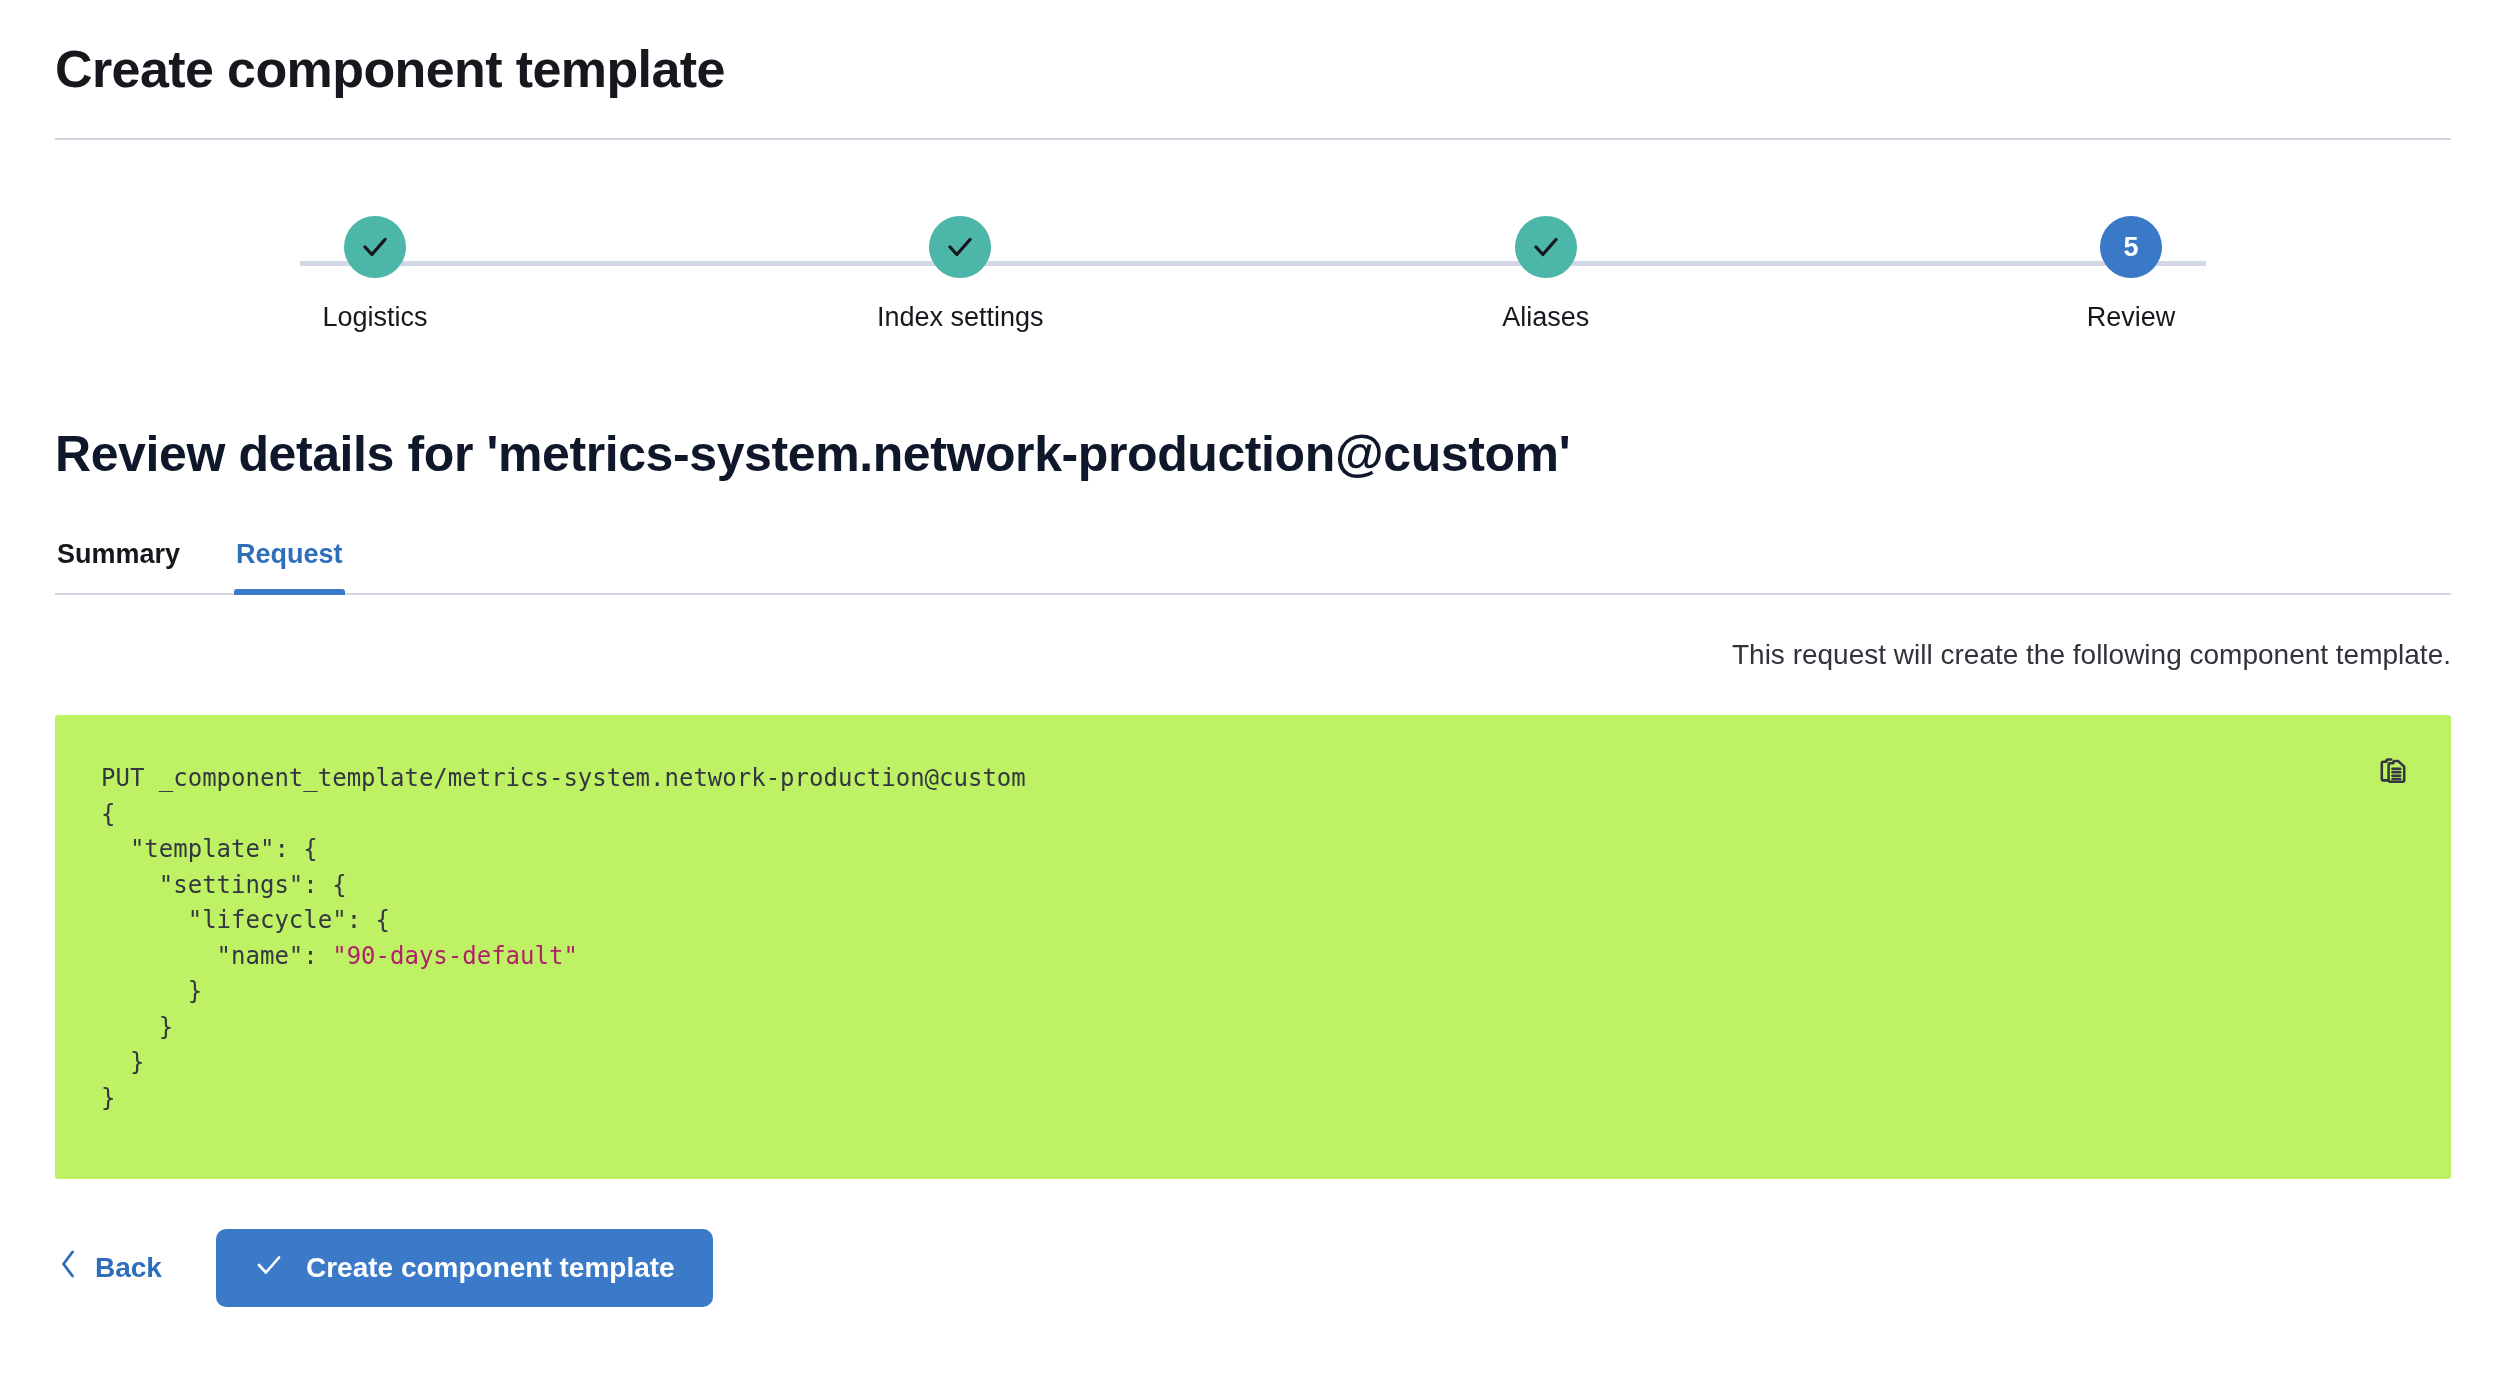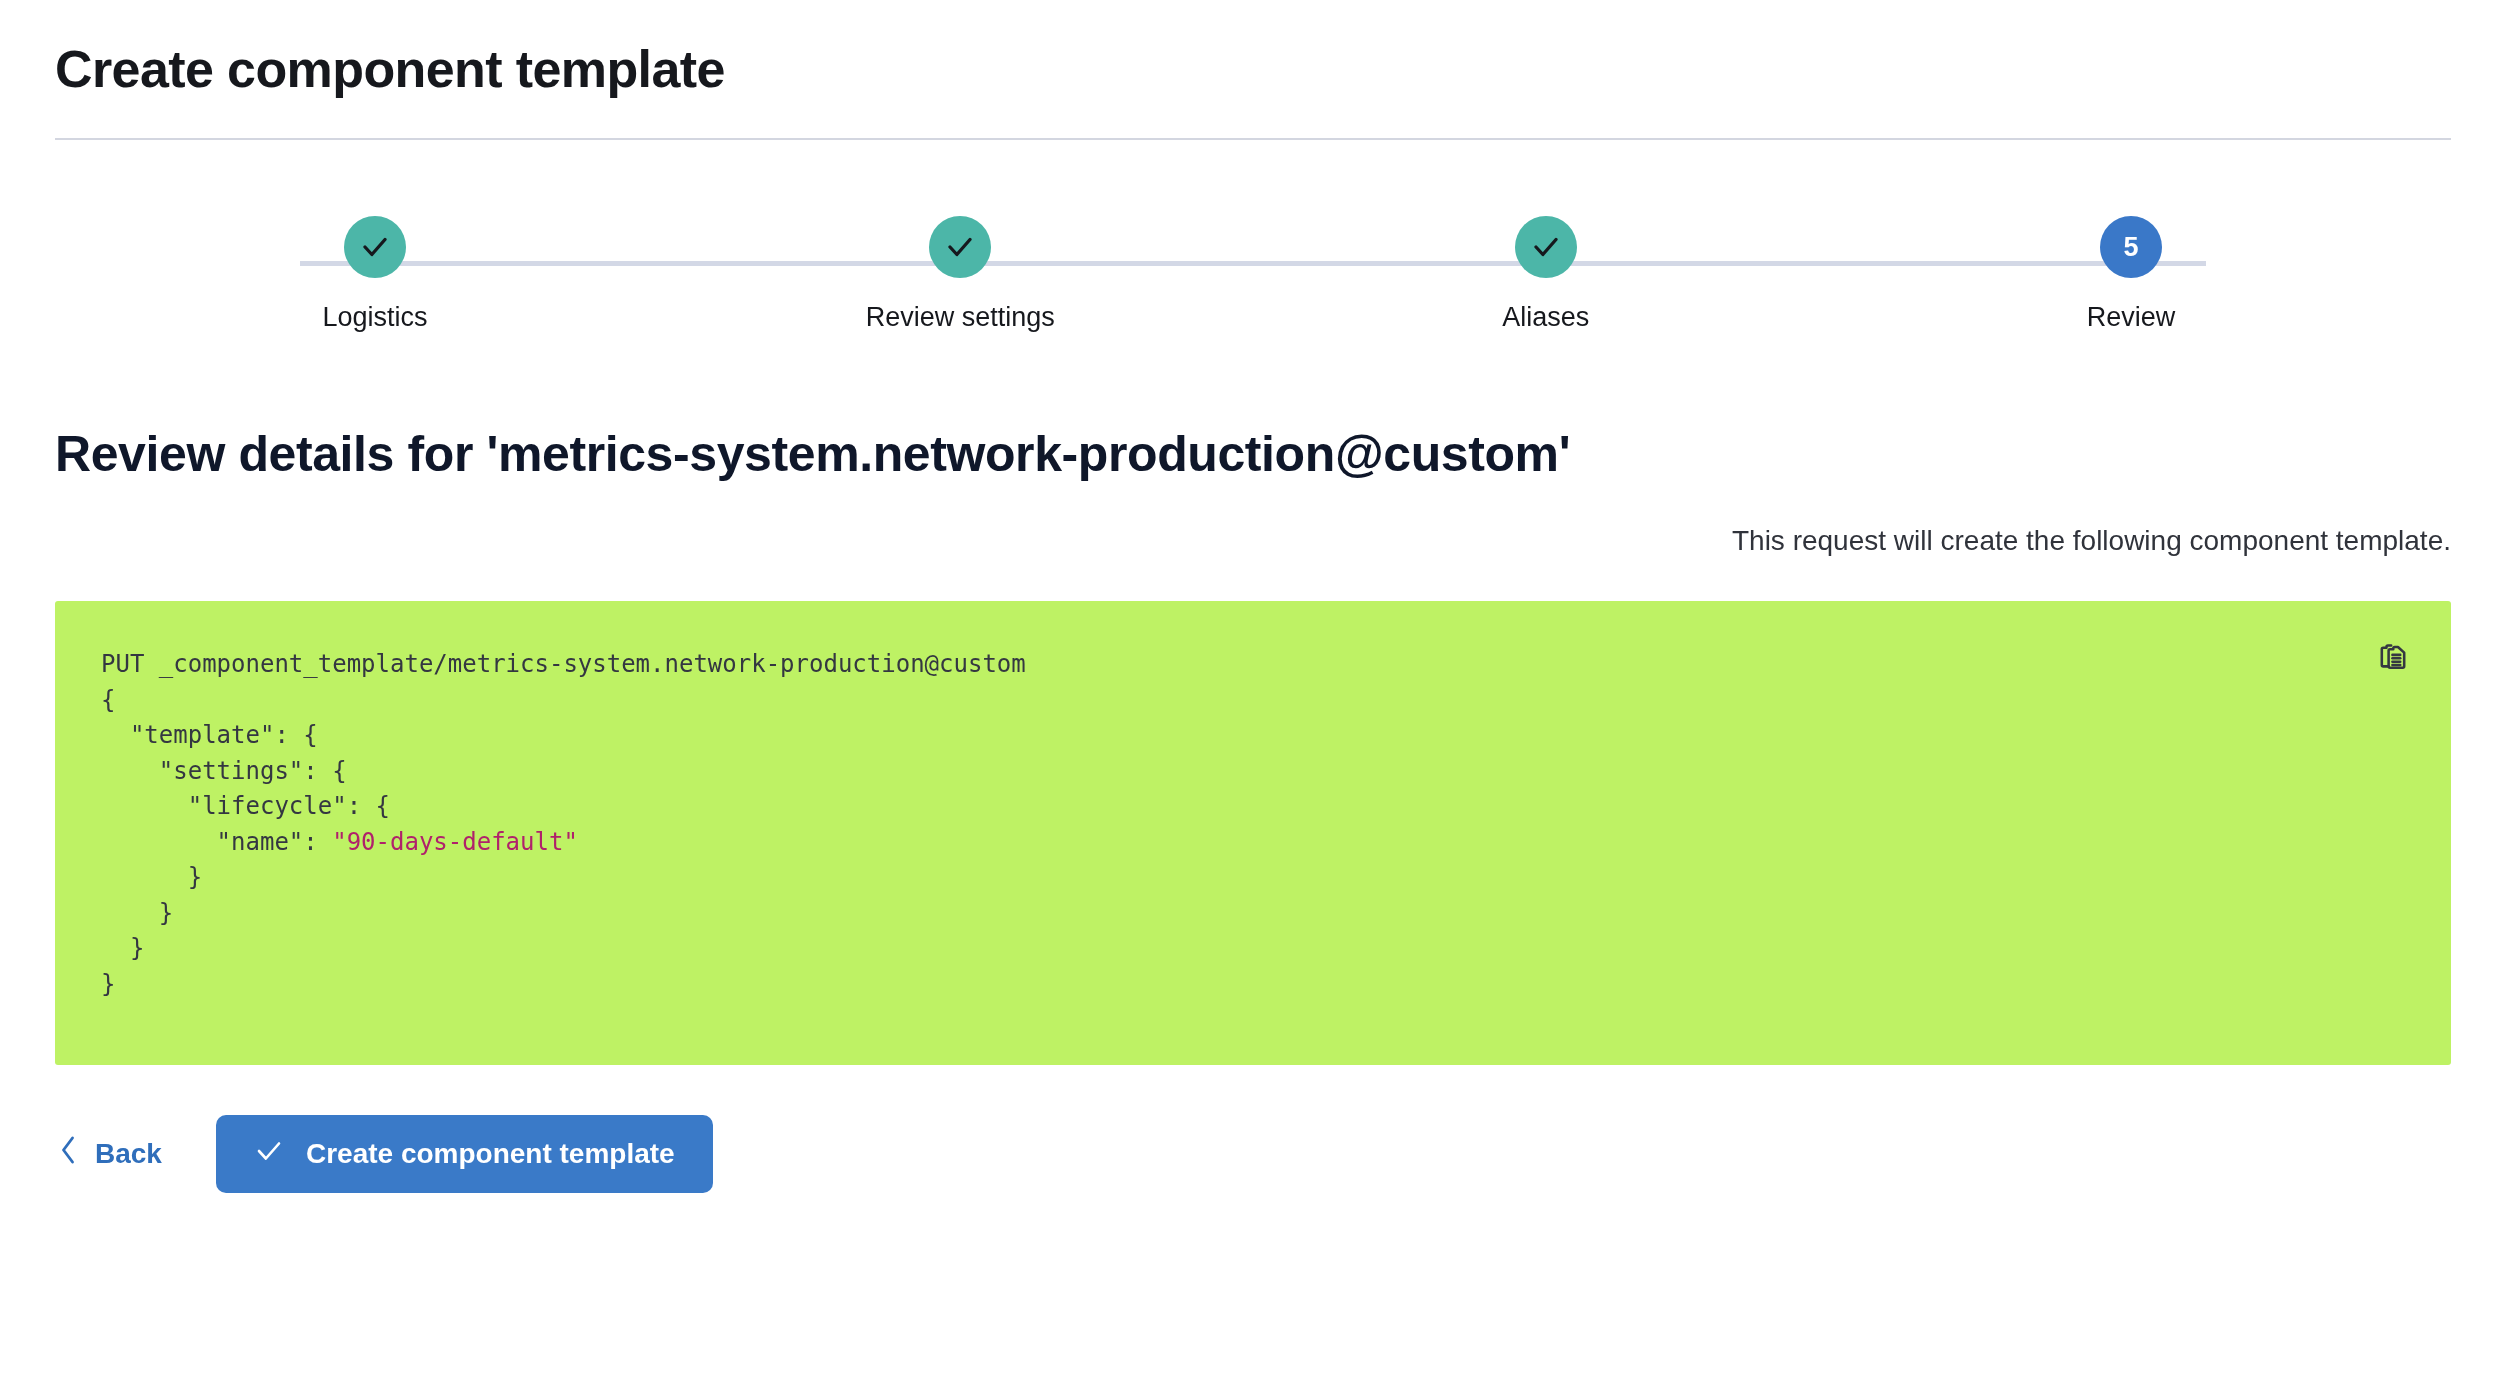--- a/index.html
+++ b/index.html
@@ -254,21 +254,21 @@
       </div>
 
       <div class="step">
         <div class="step-bubble">
           <span>
             <svg width="30" height="30" viewBox="0 0 24 24" fill="none" stroke="#16181D" stroke-width="2.6" stroke-linecap="round" stroke-linejoin="round">
                 <polyline points="4,12 9.5,18 20,6"></polyline>
               </svg>
           </span>
         </div>
-        <div class="step-label">Review settings</div>
+        <div class="step-label">Index settings</div>
       </div>
 
 
       <div class="step">
         <div class="step-bubble">
           <span>
             <svg width="30" height="30" viewBox="0 0 24 24" fill="none" stroke="#16181D" stroke-width="2.6" stroke-linecap="round" stroke-linejoin="round">
                 <polyline points="4,12 9.5,18 20,6"></polyline>
               </svg>
           </span>
@@ -279,20 +279,24 @@
       <div class="step current">
         <div class="step-bubble">5</div>
         <div class="step-label">Review</div>
       </div>
 
     </div>
   </div>
 
   <h2 class="review-heading">Review details for 'metrics-system.network-production@custom'</h2>
 
+  <div class="tabs">
+    <button class="tab">Summary</button>
+    <button class="tab active">Request</button>
+  </div>
 
   <p class="description">This request will create the following component template.</p>
 
   <div class="code-block">
     <button class="copy-btn">
       <svg width="34" height="34" viewBox="0 0 24 24" fill="none" stroke="#343741" stroke-width="1.8" stroke-linecap="round" stroke-linejoin="round">
         <path d="M15.5 3.5H13.2a1 1 0 0 0-1 1v.6H9.9a1 1 0 0 0-1 1v11.1a1 1 0 0 0 1 1h9a1 1 0 0 0 1-1V7.5z"></path>
         <path d="M8.9 17.2H5.1a1 1 0 0 1-1-1V5.1a1 1 0 0 1 1-1h2.3v-.6a1 1 0 0 1 1-1h2.3"></path>
         <line x1="11.6" y1="9.1" x2="17.1" y2="9.1"></line>
         <line x1="11.6" y1="11.5" x2="17.1" y2="11.5"></line>

